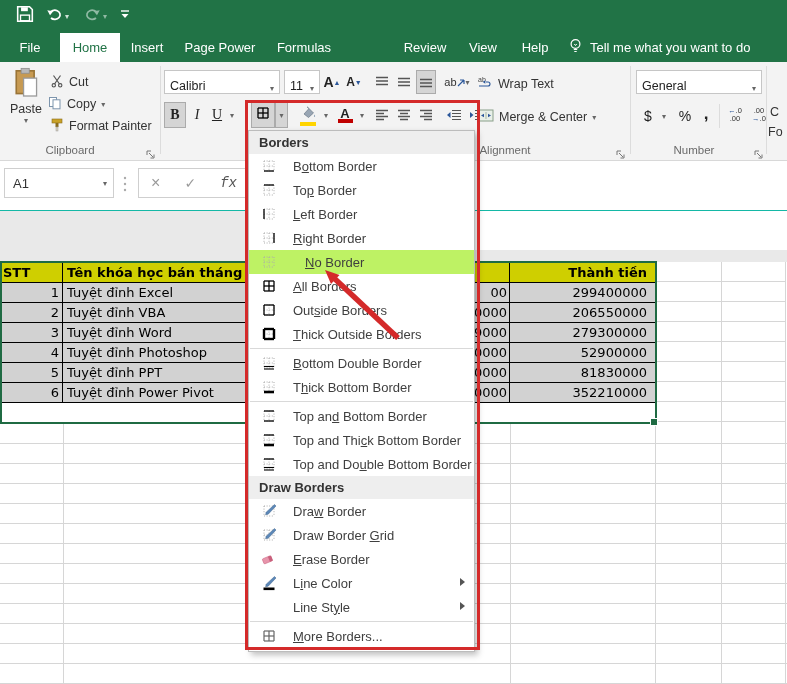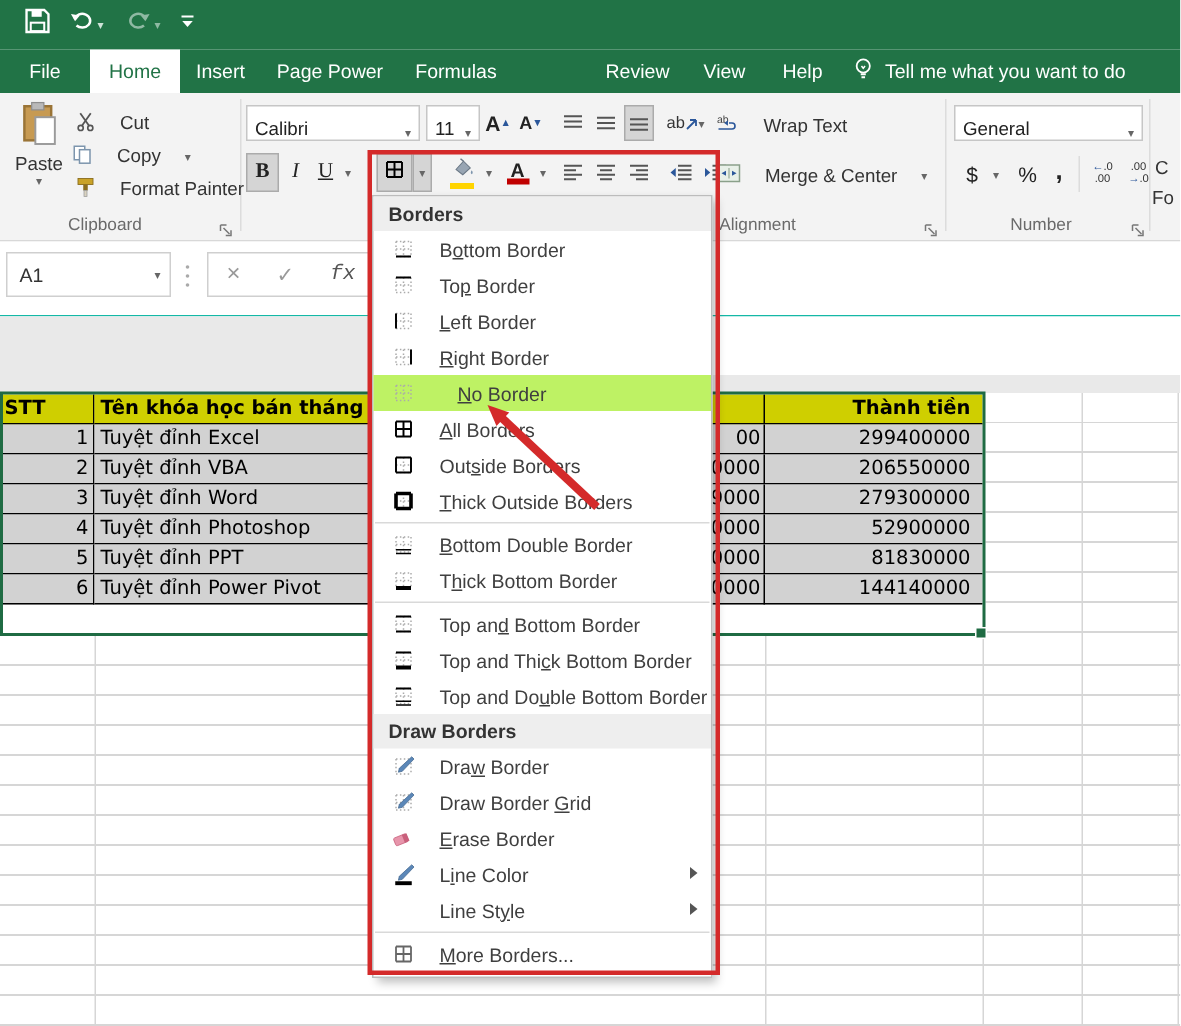--- a/index.html
+++ b/index.html
@@ -19,21 +19,21 @@
        padding:0 13px;cursor:default;}
   .tab.active{background:#fff;color:#217346;}
   .tellme{position:absolute;top:0;height:29px;display:flex;align-items:center;color:#fff;font-size:13px;gap:7px;}
 
   
   .ribbon{left:0;top:62px;width:787px;height:99px;background:#f3f3f3;border-bottom:1px solid #d8d8d8;}
   .vsep{position:absolute;top:4px;height:88px;width:1px;background:#dcdcdc;}
   .grouplabel{position:absolute;top:82px;font-size:11.5px;color:#6a6a6a;text-align:center;}
   .launcher{position:absolute;top:84px;width:10px;height:10px;}
   .btn-big{position:absolute;display:flex;flex-direction:column;align-items:center;font-size:12.5px;color:#333;}
-  .sm-row{position:absolute;display:flex;align-items:center;gap:16px;font-size:12.5px;color:#333;height:18px;}
+  .sm-row{position:absolute;display:flex;align-items:center;gap:5px;font-size:12.5px;color:#333;height:18px;}
   .inputbox{position:absolute;background:#fff;border:1px solid #c6c6c6;font-size:12.5px;color:#222;
             display:flex;align-items:flex-end;padding:0 5px;justify-content:space-between;}
   .caret{font-size:8px;color:#666;}
   .fmt-btn{position:absolute;display:flex;align-items:center;justify-content:center;color:#222;}
   .pressed{background:#d5d5d5;border:1px solid #ababab;}
   .colorbar{display:block;height:4px;margin-top:-1px;}
   .dec-btn{position:absolute;display:flex;flex-direction:column;align-items:center;font-size:7.5px;
            color:#333;line-height:8px;}
   .dec-btn .arr{color:#2b579a;}
 
@@ -468,21 +468,21 @@
             <span class="clipped">90000</span>
           </div>
           <div class="c c-amt">81830000</div>
         </div>
         <div class="trow body">
           <div class="c c-stt">6</div>
           <div class="c c-name">
             <span>Tuyệt đỉnh Power Pivot</span>
             <span class="clipped">20000</span>
           </div>
-          <div class="c c-amt">144140000</div>
+          <div class="c c-amt">352210000</div>
         </div>
       </div>
     <div class="trow totalrow">
       <div class="c c-stt"></div>
       <div class="c c-name"></div>
       <div class="c c-amt">1105360000</div>
     </div>
   </div>
 
   <div class="abs sel-border"></div>

